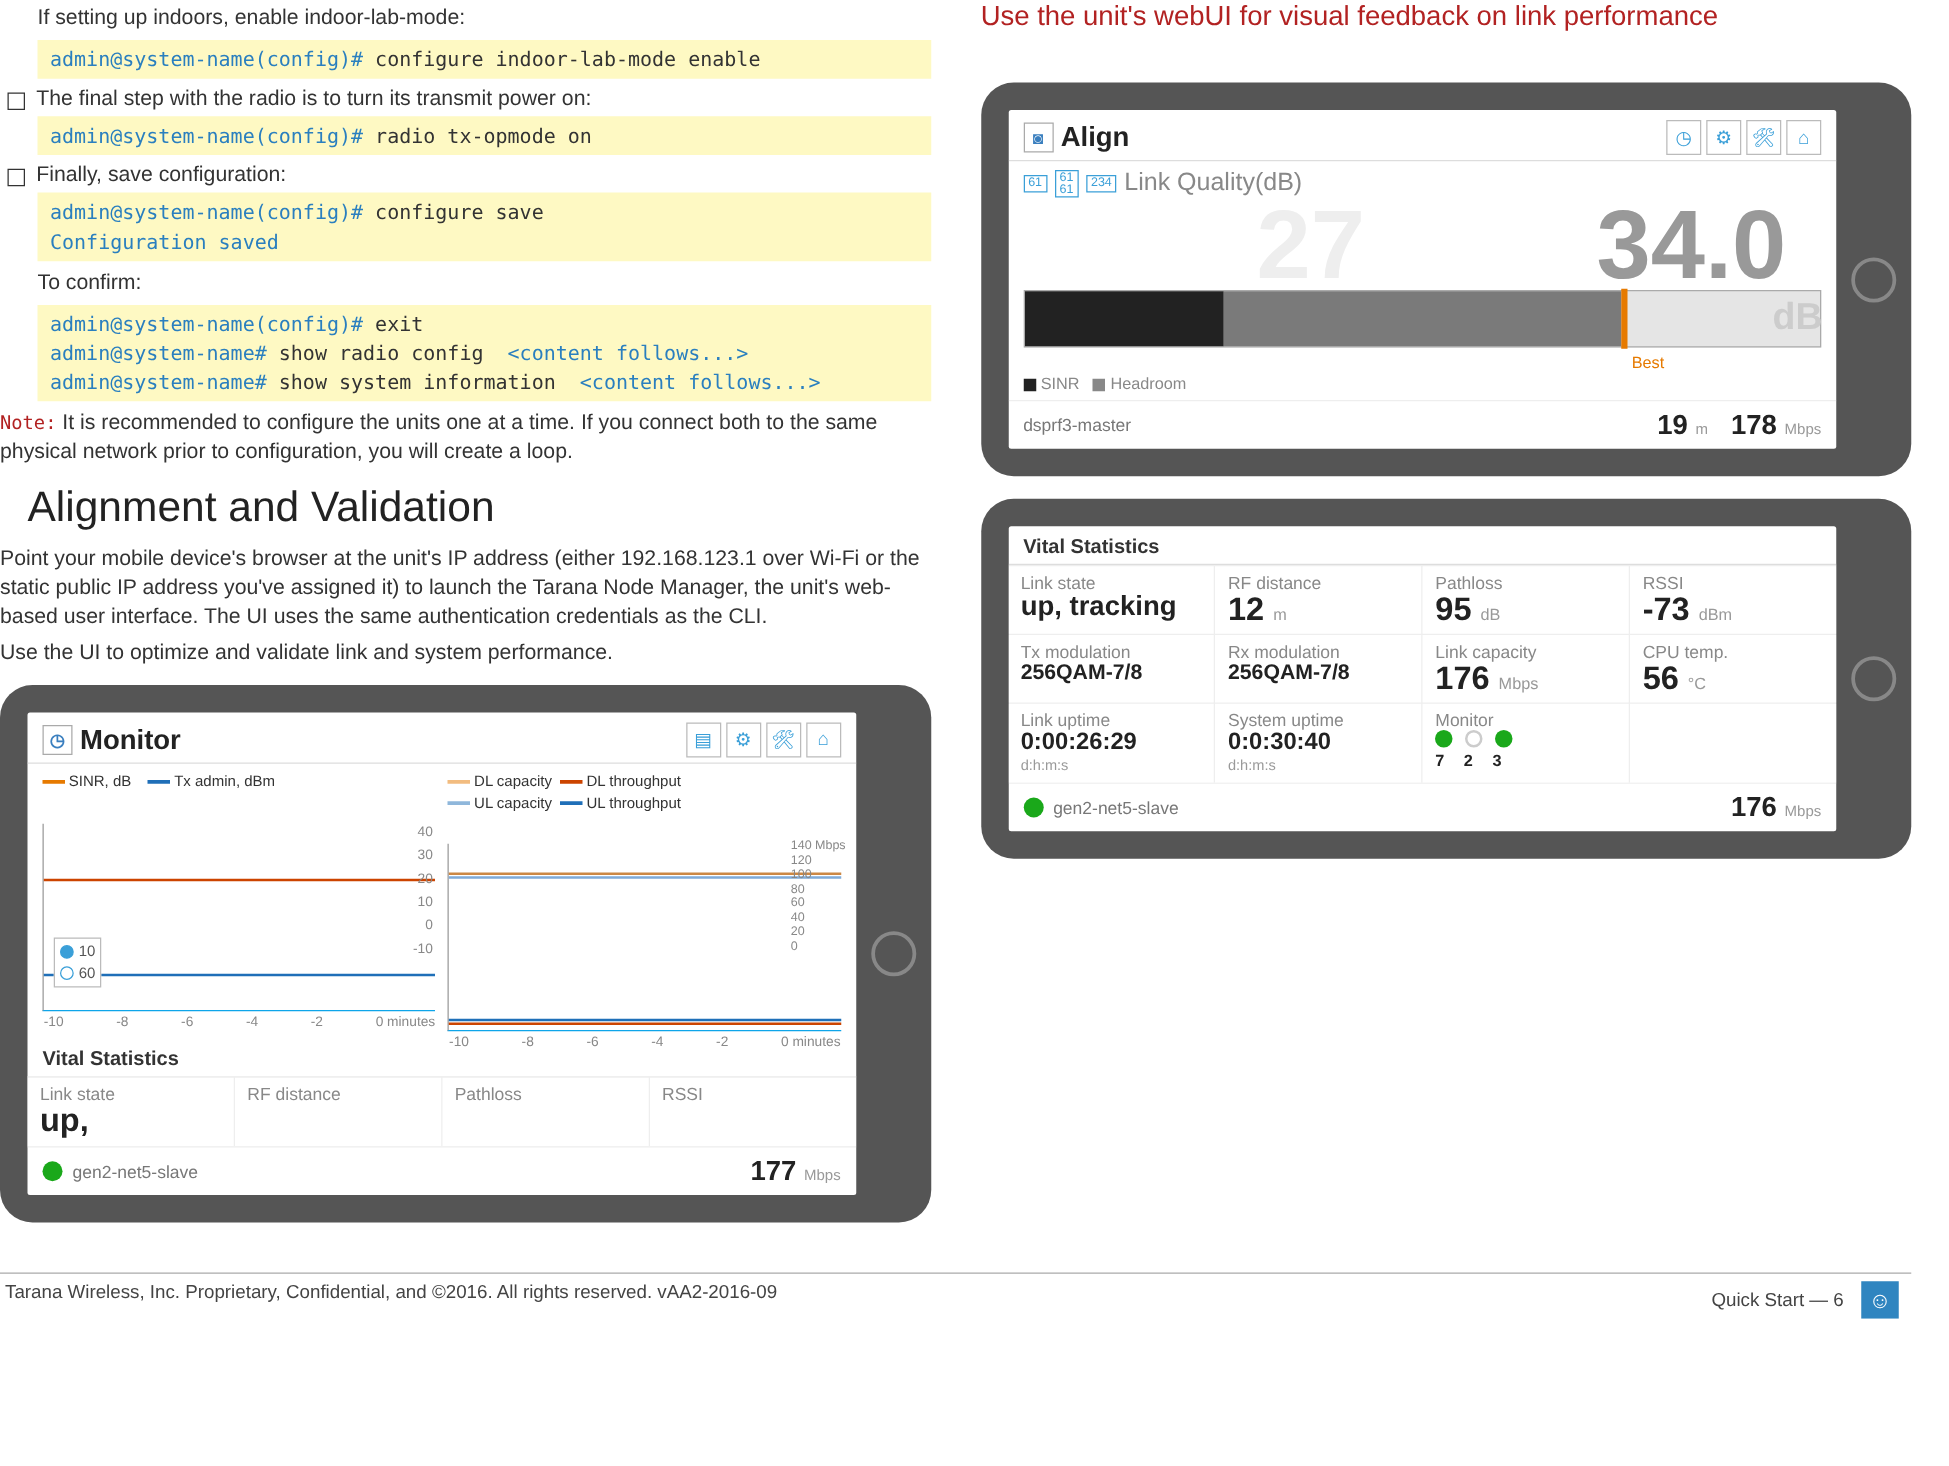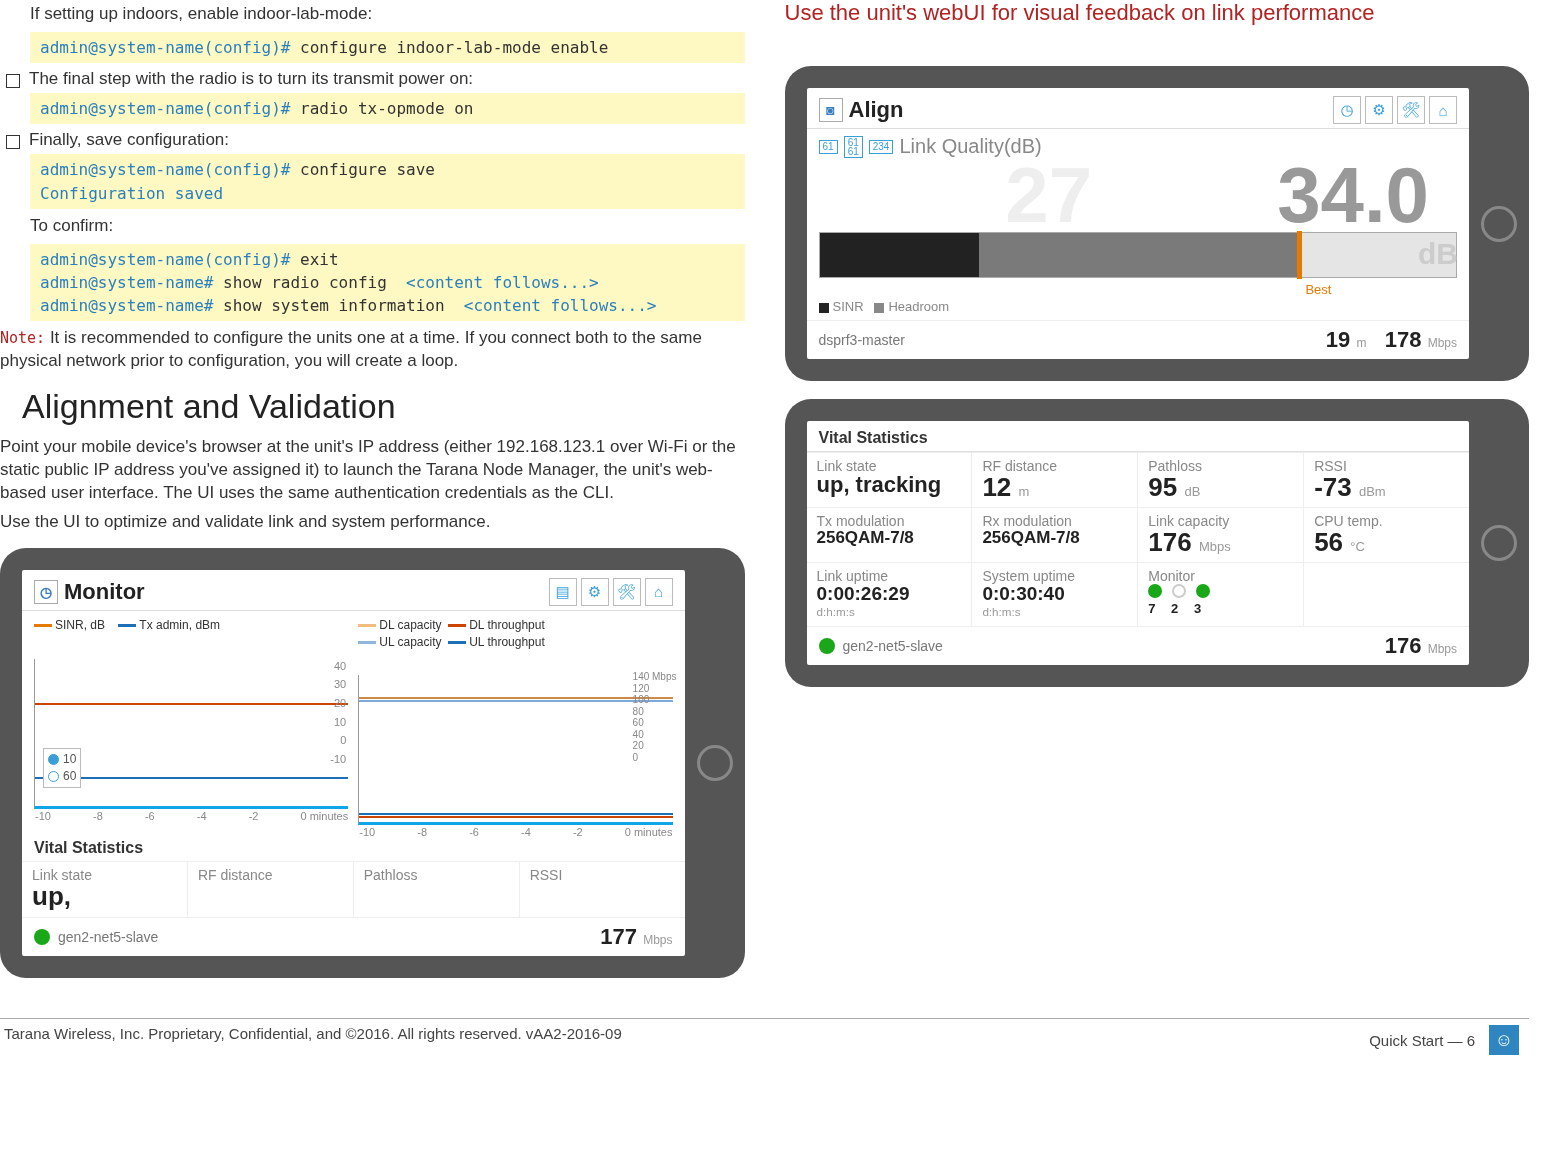--- a/index.html
+++ b/index.html
@@ -117,21 +117,21 @@
     justify-content: center;
     font-size: 15px;
     color: #3a9fd8;
   }
   .screen-body { padding: 6px 12px 6px; }
   .chart-row { display: flex; gap: 10px; }
   .mini-chart {
     flex: 1;
     height: 150px;
     border-left: 1px solid #999;
-    border-bottom: 3px solid #0ea5e9;
+    border-bottom: 1px solid #0ea5e9;
     position: relative;
     font-size: 10px;
     color: #555;
     margin-top: 25px;
   }
   .legend { font-size: 12px; margin-bottom: 2px; line-height: 1.4; }
   .legend .sw {
     display: inline-block; width: 18px; height: 3px;
     vertical-align: middle; margin-right: 3px;
   }

